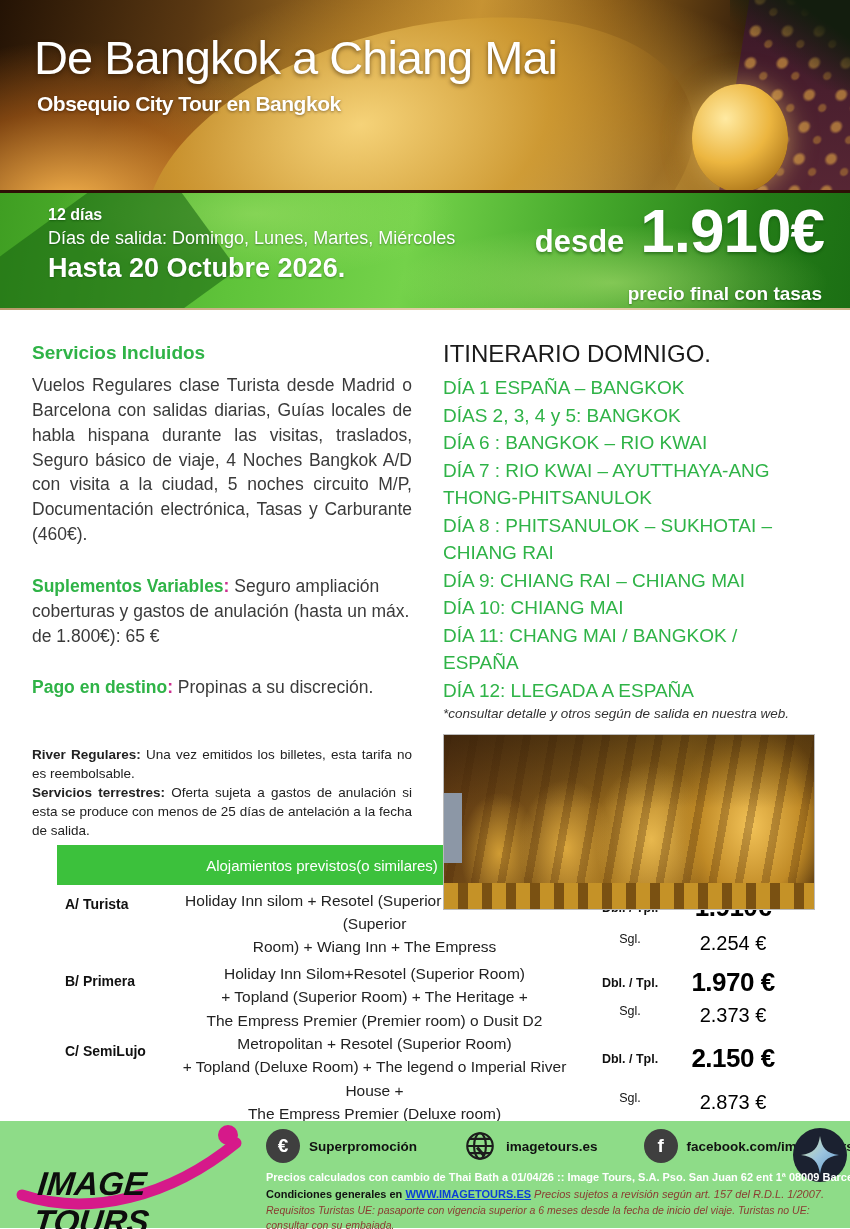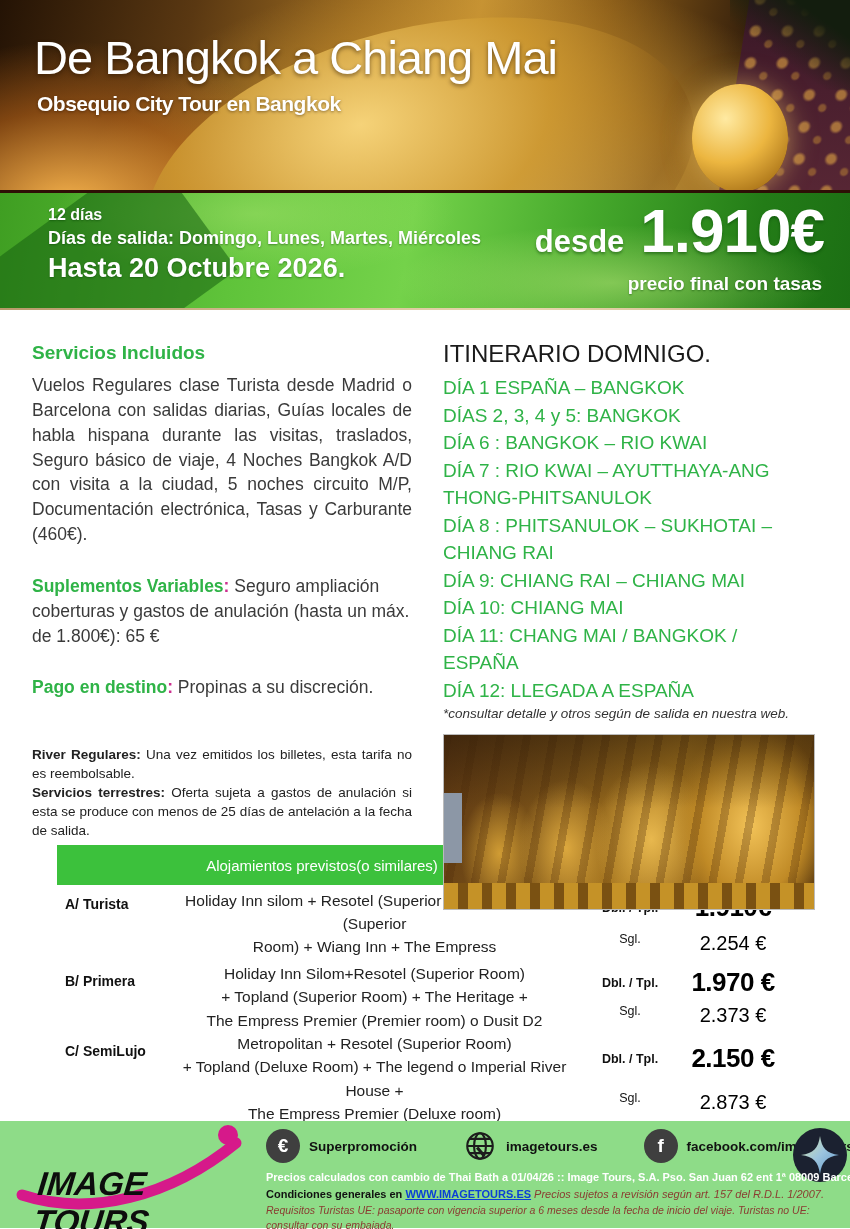--- a/index.html
+++ b/index.html
@@ -37,27 +37,27 @@
   
   .banner { position:relative; height:115px; overflow:hidden;
       background:
         radial-gradient(ellipse 300px 80px at 72% 78%, rgba(198,240,130,.5), rgba(0,0,0,0) 72%),
         radial-gradient(ellipse 280px 90px at 30% 18%, rgba(178,232,118,.45), rgba(0,0,0,0) 72%),
         linear-gradient(100deg, #3f9e22, #5fc33a 28%, #74d24a 48%, #46a92c 68%, #237c17 88%, #1c6f14); }
   .banner-band { position:absolute; left:-60px; bottom:-58px; width:280px; height:150px;
       transform:rotate(-36deg); background:rgba(22,96,16,.55); }
   .banner-left { position:absolute; left:48px; top:13px; color:#fff; text-shadow:0 1px 2px rgba(0,60,0,.45); }
   .banner-duration { font-size:16px; font-weight:bold; margin-bottom:4px; }
-  .banner-departures { font-size:18px; font-weight:bold; margin-bottom:4px; }
+  .banner-departures { font-size:18px; font-weight:normal; margin-bottom:4px; }
   .banner-until { font-size:27px; font-weight:bold; }
   .banner-price { position:absolute; right:26px; top:2px; display:flex; align-items:baseline; gap:16px;
       color:#fff; text-shadow:0 2px 3px rgba(0,60,0,.45); }
   .from-label { font-size:31px; font-weight:bold; }
   .price-value { font-size:62px; font-weight:bold; letter-spacing:-1px; }
-  .price-note { position:absolute; right:28px; bottom:13px; color:#fff; font-size:19px; font-weight:bold;
+  .price-note { position:absolute; right:28px; bottom:3px; color:#fff; font-size:19px; font-weight:bold;
       text-shadow:0 1px 2px rgba(0,60,0,.45); }
 
   
   .content { position:relative; height:535px; background:#fff; }
   .col-left  { position:absolute; left:32px;  top:32px; width:380px; }
   .col-right { position:absolute; left:443px; top:30px; width:375px; }
 
   .green  { color:#2fb347; }
   .magenta{ color:#cc2f8f; }
   .bold   { font-weight:bold; }

